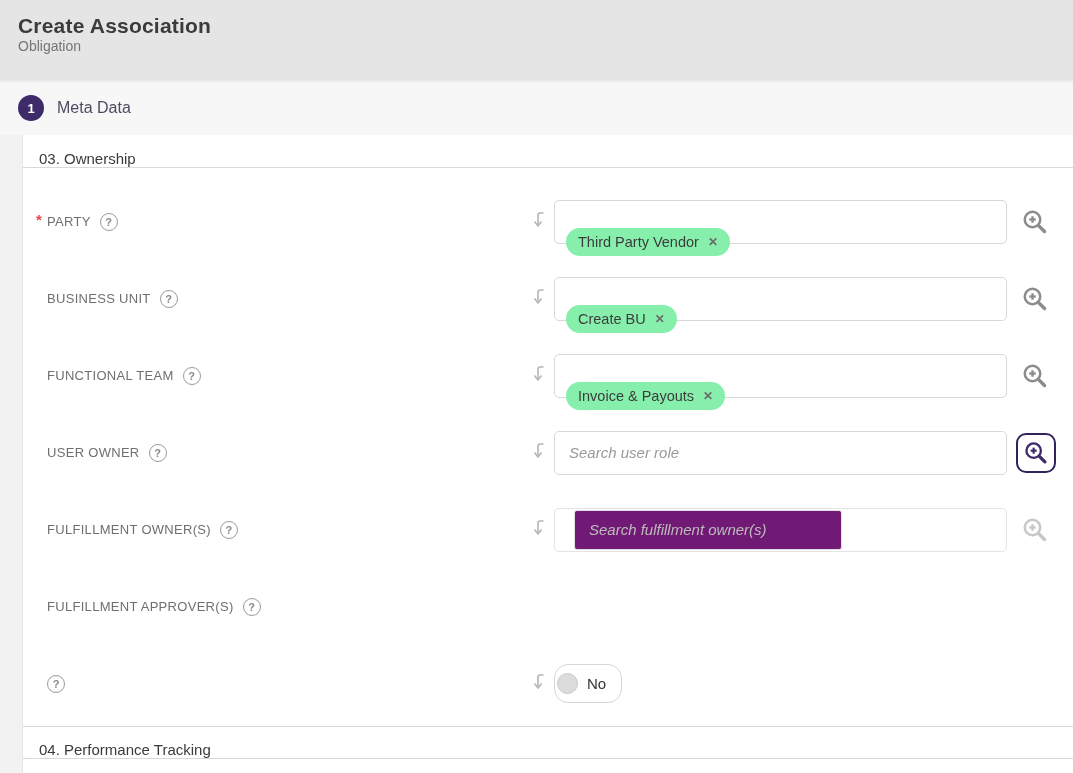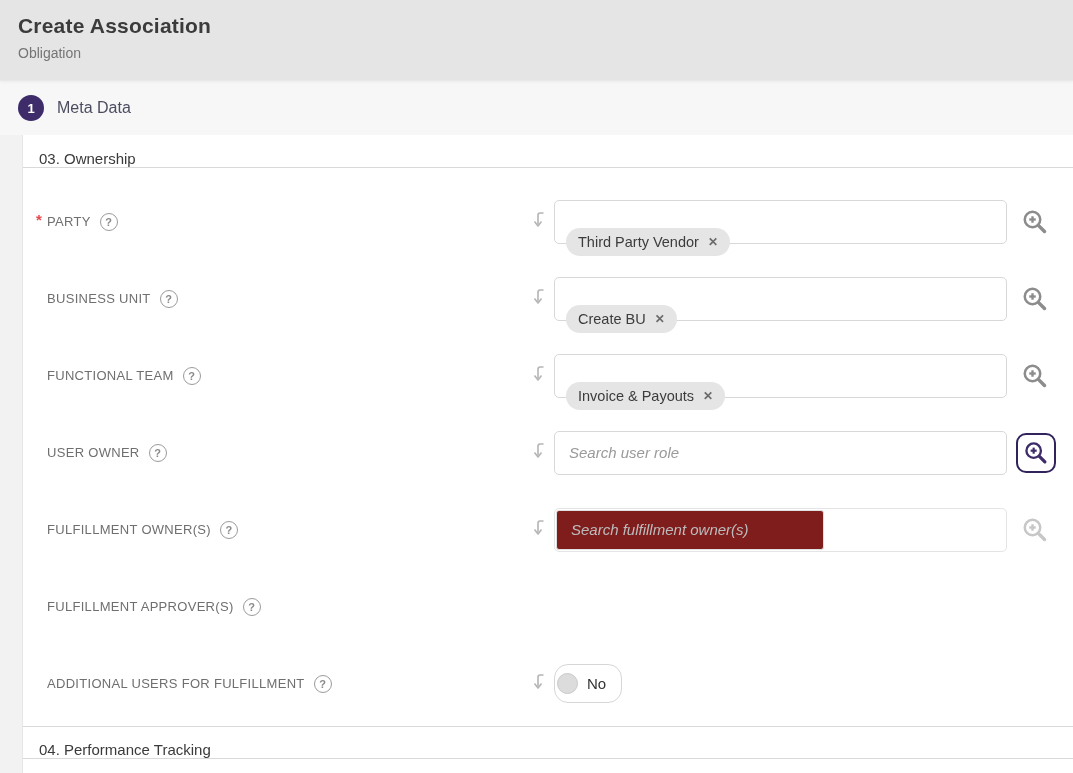--- a/index.html
+++ b/index.html
@@ -4,21 +4,21 @@
 <style>
   * { margin:0; padding:0; box-sizing:border-box; }
   html,body { width:1073px; height:773px; overflow:hidden; background:#fff;
               font-family:"Liberation Sans", sans-serif; }
 
   
   .page-header { height:81px; background:#e5e5e5; padding:14px 18px 0 18px;
                  border-bottom:1px solid #e9e9e9; box-shadow:0 1px 3px rgba(0,0,0,.05);
                  position:relative; z-index:2; }
   .page-title { font-size:21px; font-weight:600; color:#3b3b3b; letter-spacing:.2px; }
-  .page-subtitle { font-size:14px; color:#757575; margin-top:7px; }
+  .page-subtitle { font-size:14px; color:#757575; }
 
   
   .step-band { height:54px; background:#f7f7f8; display:flex; align-items:center;
                padding-left:18px; }
   .step-circle { width:26px; height:26px; border-radius:50%; background:#3e2b69;
                  color:#fff; font-size:13px; font-weight:bold; display:flex;
                  align-items:center; justify-content:center; margin-right:13px; }
   .step-label { font-size:16px; color:#4c4c60; }
 
   
@@ -42,30 +42,30 @@
           color:#8a8a8a; font-size:11px; font-weight:bold; display:inline-flex;
           align-items:center; justify-content:center; cursor:pointer; flex:none; }
 
   .ctrl-col { width:543px; flex:none; display:flex; align-items:center; }
   .arrow { width:16px; height:22px; margin-right:8px; flex:none; }
 
   .input-box { width:453px; height:44px; border:1px solid #d8d8d8; border-radius:5px;
                background:#fff; display:flex; align-items:center; padding:0 5px; }
   .input-box.disabled { border-color:#e4e4e4; padding:0; overflow:hidden; }
 
-  .tag { background:#e5e5e5; border-radius:15px; padding:6px 12px; margin-left:6px;
+  .tag { background:#86efac; border-radius:15px; padding:6px 12px; margin-left:6px;
          display:inline-flex; align-items:center; gap:9px; font-size:14.5px; color:#3c3c3c;margin-top:40px; }
   .tag-x { color:#6b6b6b; font-size:12px; font-weight:bold; cursor:pointer; line-height:1; }
 
   input.search-field { width:100%; height:42px; border:none; outline:none;
          font-family:Liberation Sans, sans-serif; font-size:15px; font-style:italic;
          color:#555; padding-left:9px; background:transparent; }
   input.search-field::placeholder { color:#9a9a9a; font-style:italic; }
 
-  .gray-inner { width:268px; height:40px; margin:1px; background:#7f1d1d;
+  .gray-inner { width:268px; height:40px; margin:19px; background:#701a75;
                 border:1px solid #e0e0e0; border-radius:3px; display:flex;
                 align-items:center; padding-left:14px; font-size:15px;
                 font-style:italic; color:#bcbcbc; }
 
   .mag { margin-left:13px; color:#8c8c8c; display:flex; align-items:center;
          justify-content:center; cursor:pointer; flex:none; }
   .mag.disabled { color:#c7c7c7; cursor:default; }
   .mag-active-wrap { margin-left:9px; width:40px; height:40px; border:2px solid #32235c;
                      border-radius:10px; display:flex; align-items:center;
                      justify-content:center; cursor:pointer; flex:none; color:#3e2b69; }
@@ -238,21 +238,20 @@
         <div class="label-col">
           <span class="lbl">FULFILLMENT APPROVER(S)</span>
           <span class="help">
               <span>?</span>
             </span>
         </div>
       </div>
 
       <div class="row">
         <div class="label-col">
-          <span class="lbl">ADDITIONAL USERS FOR FULFILLMENT</span>
           <span class="help">
               <span>?</span>
             </span>
         </div>
         <div class="ctrl-col">
           <svg class="arrow" viewBox="0 0 16 22">
               <use href="#ic-arrow"></use>
             </svg>
           <span class="toggle">
             <span class="knob"></span>

